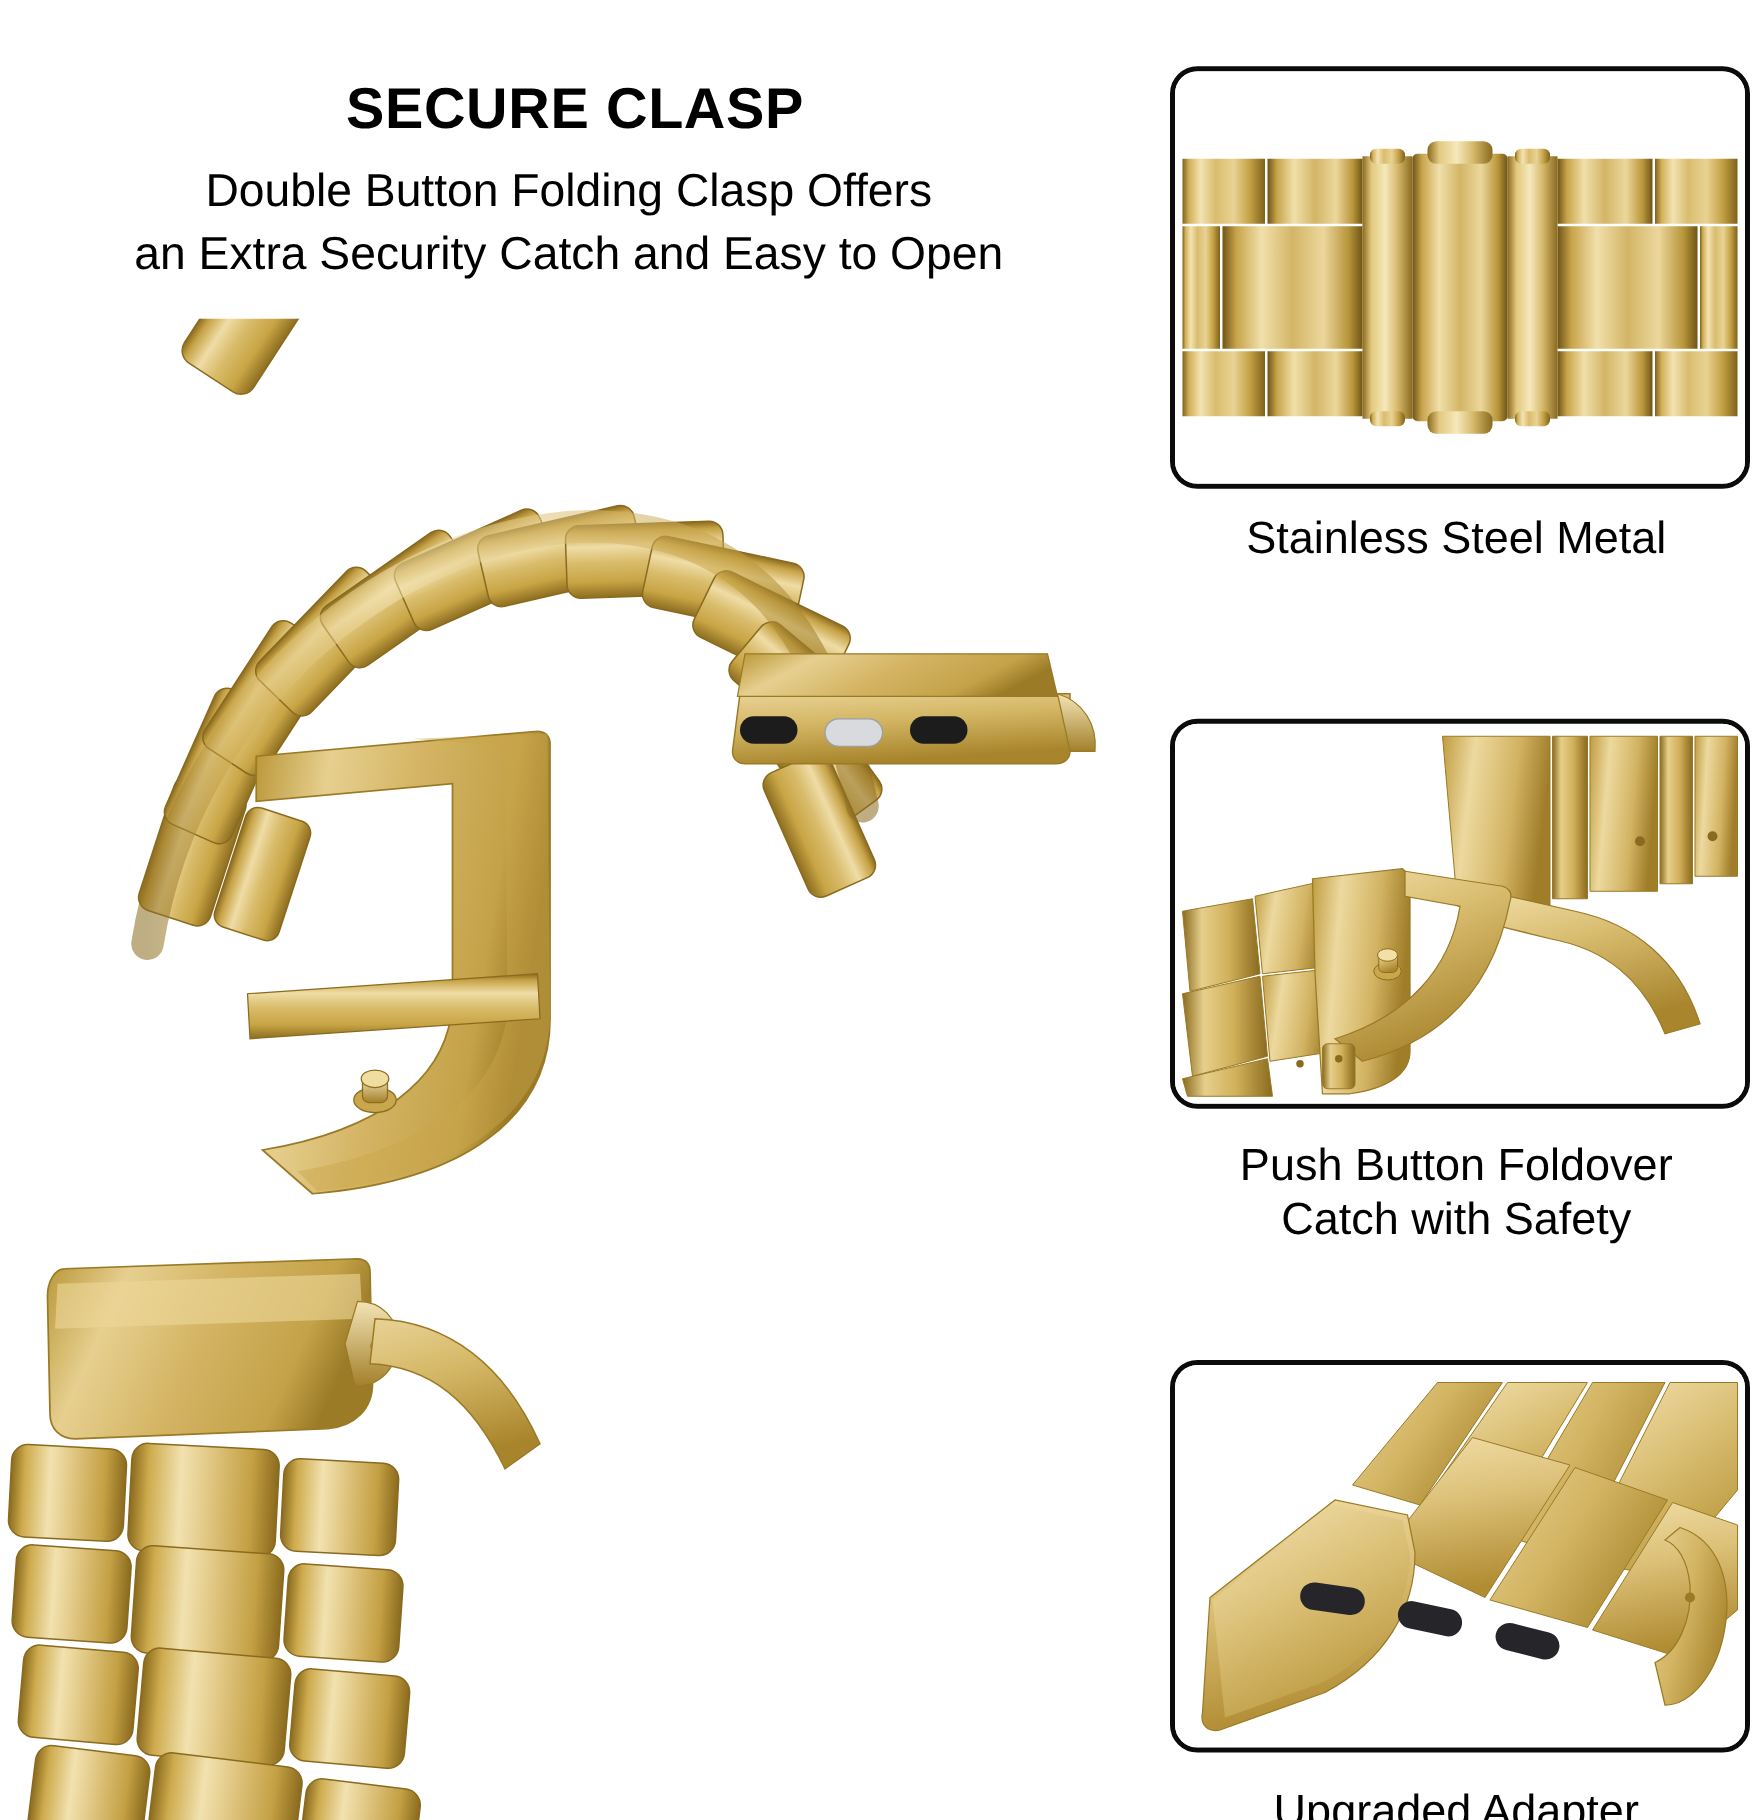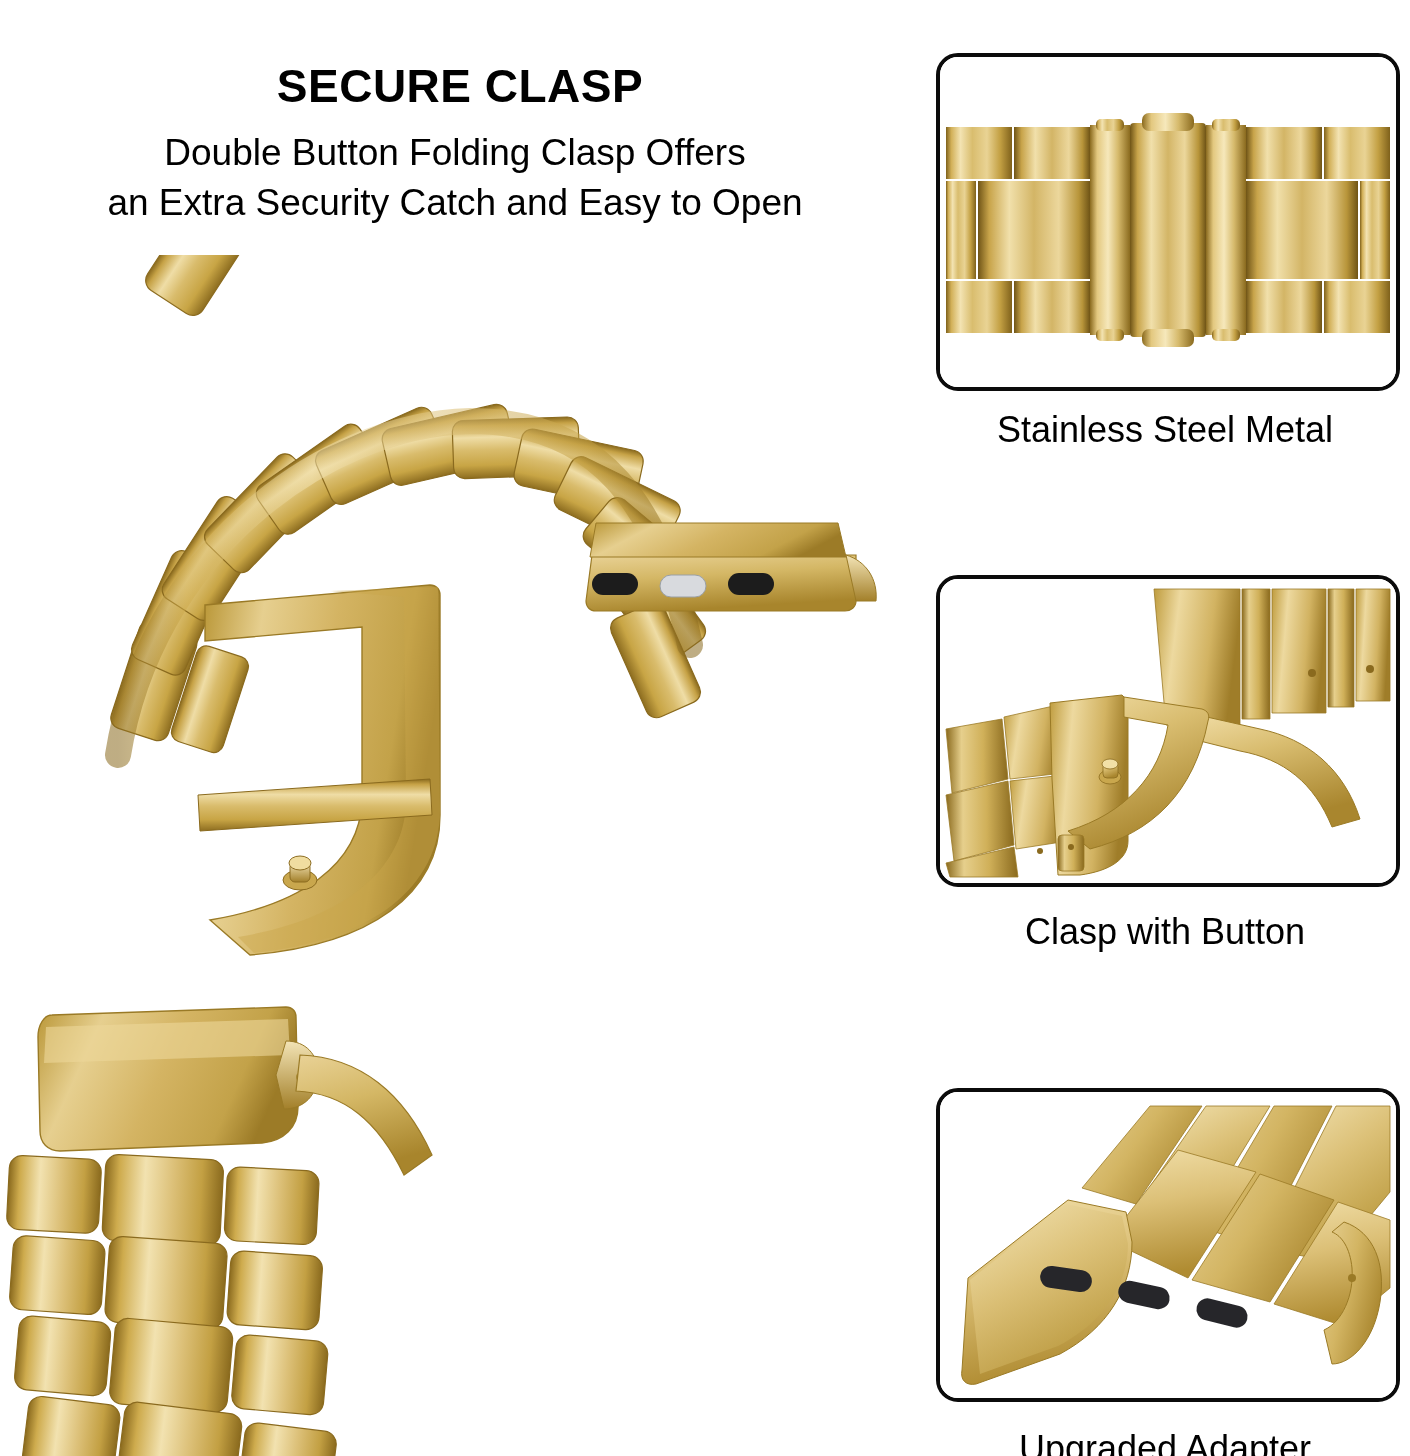--- a/index.html
+++ b/index.html
@@ -364,21 +364,22 @@
           <rect x="163" y="184" width="15" height="15" rx="4" fill="url(#p2g)" stroke="#8c6c20" stroke-width="0.8"></rect>
           <ellipse cx="170" cy="185" rx="8" ry="5" fill="#f2e0a6" stroke="#8c6c20" stroke-width="0.8"></ellipse>
         </g>
 
         <rect x="118" y="256" width="26" height="36" rx="4" fill="url(#p2v)" stroke="#9a7a26" stroke-width="0.8"></rect>
         <circle cx="131" cy="268" r="3" fill="#8a6a1e"></circle>
         <circle cx="100" cy="272" r="3" fill="#8a6a1e"></circle>
       </svg>
     </div>
     <div class="panel-caption">
-      <span class="ln">Clasp with Button</span>
+      <span class="ln">Push Button Foldover</span>
+      <span class="ln">Catch with Safety</span>
     </div>
   </div>
 
   <div class="panel-block" id="panel-3">
     <div class="panel-frame">
       <svg viewBox="0 0 456 306" preserveAspectRatio="none">
         <defs>
           <linearGradient id="p3a" x1="0" y1="0" x2="0.2" y2="1">
             <stop offset="0" stop-color="#f1dfa9"></stop>
             <stop offset="0.45" stop-color="#dcc077"></stop>

